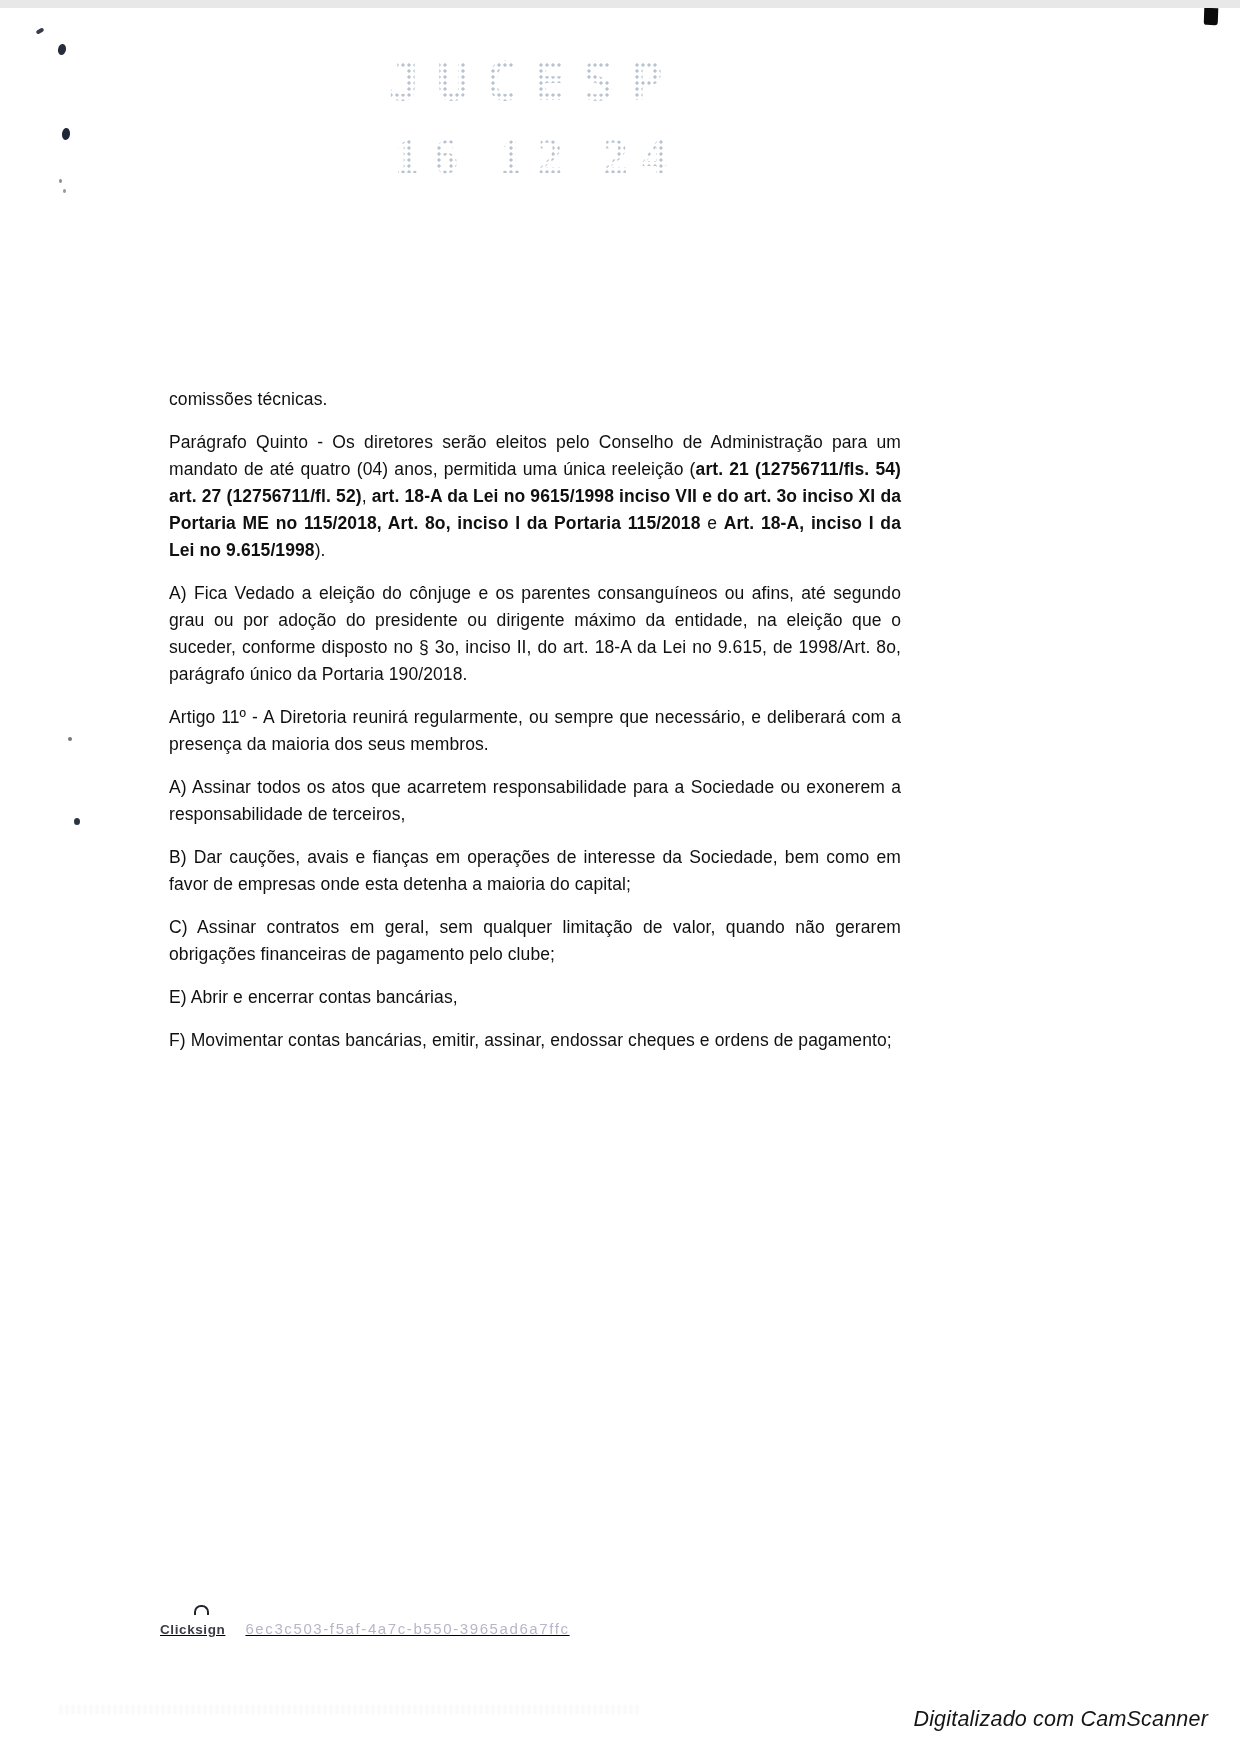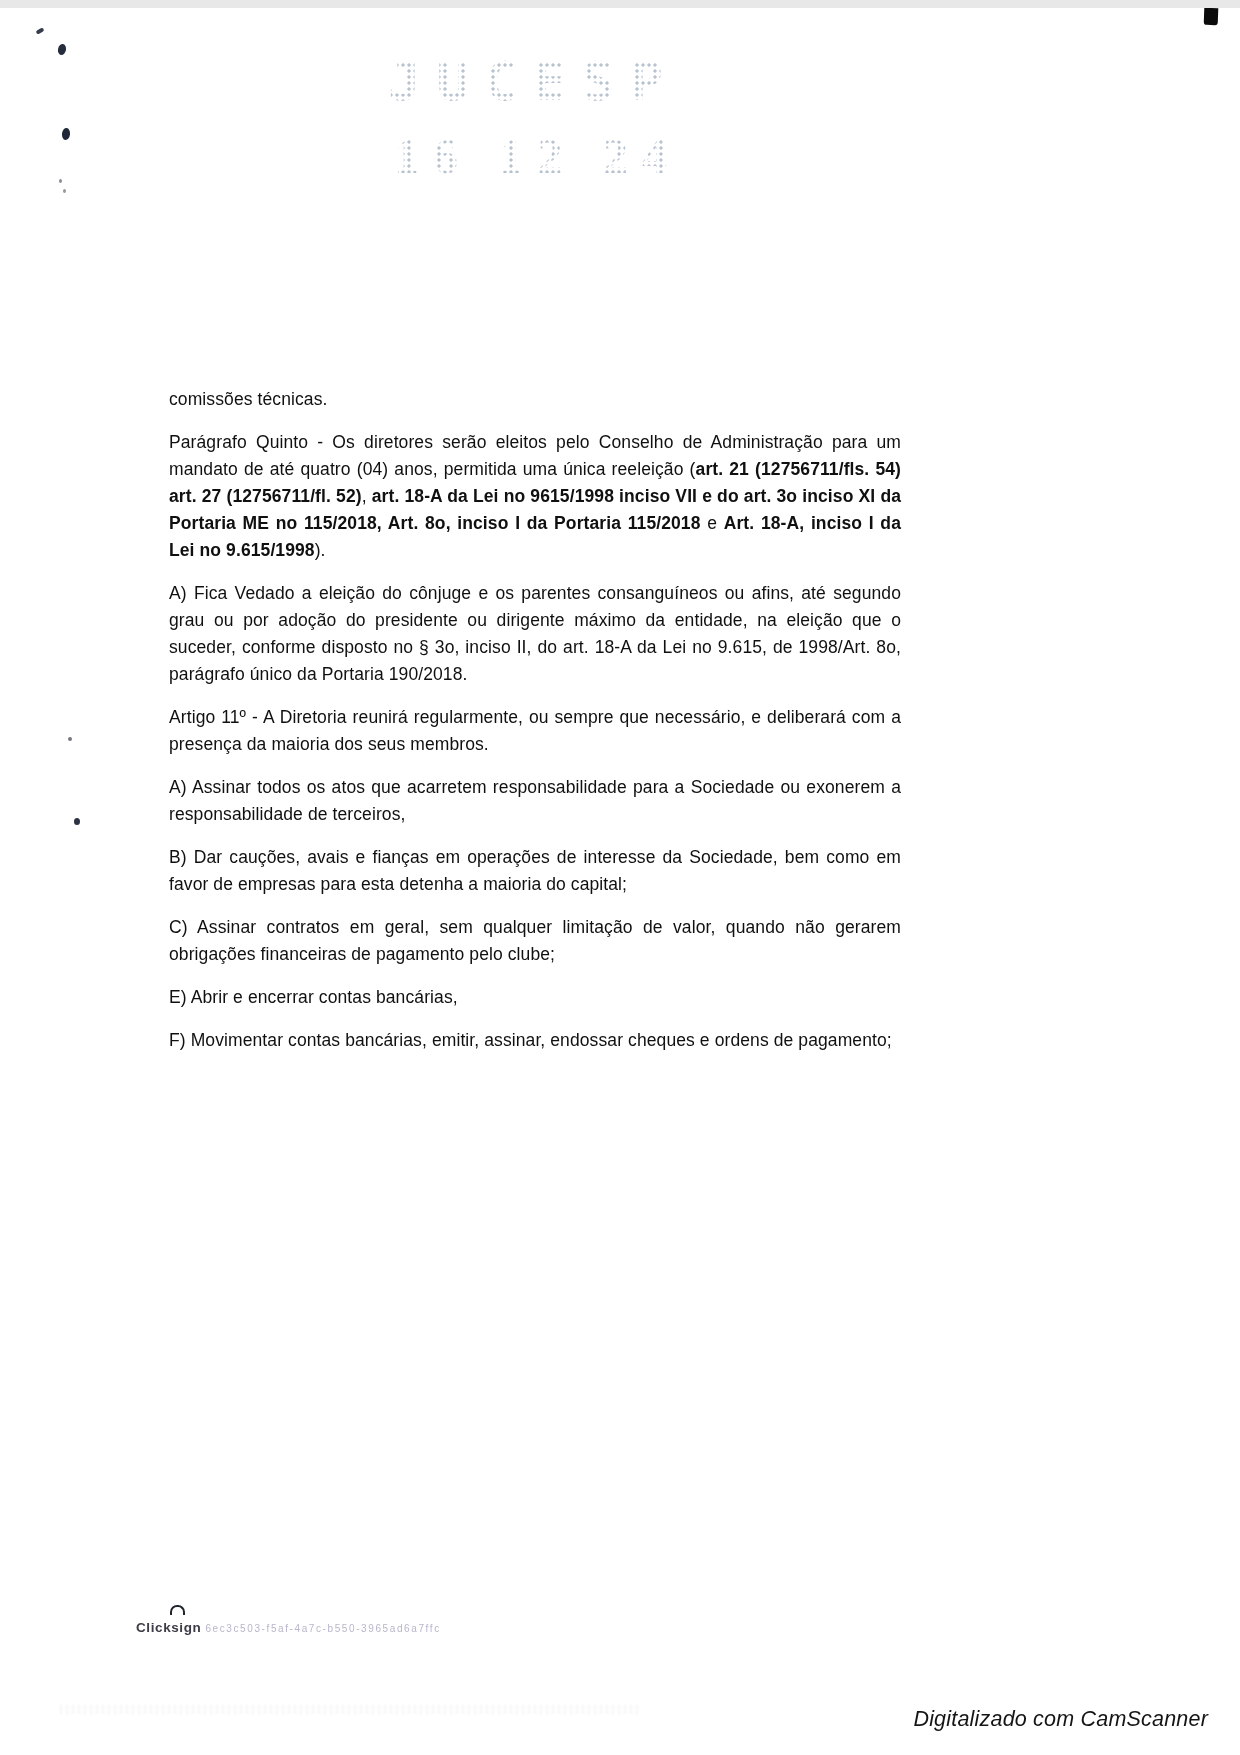--- a/index.html
+++ b/index.html
@@ -47,27 +47,27 @@
   .doc-body{
     position:absolute;left:169px;top:378px;width:732px;
     font-size:17.5px;line-height:27px;color:#101010;
     letter-spacing:.1px;
   }
   .doc-body p{margin:0 0 16px;text-align:justify;}
   .doc-body p.nowrap{white-space:nowrap;text-align:left;}
   .bold{font-weight:bold;}
 
   
-  .clicksign{position:absolute;left:136px;top:1612px;display:flex;align-items:baseline;gap:4px;}
+  .clicksign{position:absolute;left:160px;top:1612px;display:flex;align-items:baseline;gap:20px;text-decoration:underline;}
   .clicksign-arc{
     position:absolute;left:34px;top:-15px;width:11px;height:8px;
     border:2.5px solid #20242c;border-bottom:none;border-radius:7px 7px 0 0;
   }
   .clicksign-brand{font-size:13.5px;color:#3c3c46;letter-spacing:.6px;font-weight:600;filter:blur(.3px);}
-  .clicksign-id{font-size:10px;color:rgba(125,118,158,.55);letter-spacing:1.6px;filter:blur(.4px);text-align:right;}
+  .clicksign-id{font-size:15px;color:rgba(125,118,158,.55);letter-spacing:1.6px;filter:blur(.4px);text-align:right;}
 
   
   .camscanner{
     position:absolute;right:32px;top:1699px;
     font-size:21.5px;color:#151515;letter-spacing:.2px;font-style:italic;
   }
 </style>
 </head>
 <body>
 
@@ -87,21 +87,21 @@
     <div class="line1 dotted">JUCESP</div>
     <div class="line2 dotted">16 12 24</div>
   </div>
 
   <div class="doc-body">
     <p>comissões técnicas.</p>
     <p><span>Parágrafo Quinto - Os diretores serão eleitos pelo Conselho de Administração para um mandato de até quatro (04) anos, permitida uma única reeleição (</span><span class="bold">art. 21 (12756711/fls. 54) art. 27 (12756711/fl. 52)</span><span>, </span><span class="bold">art. 18-A da Lei no 9615/1998 inciso VII e do art. 3o inciso XI da Portaria ME no 115/2018, Art. 8o, inciso I da Portaria 115/2018</span><span> e </span><span class="bold">Art. 18-A, inciso I da Lei no 9.615/1998</span><span>).</span></p>
     <p>A) Fica Vedado a eleição do cônjuge e os parentes consanguíneos ou afins, até segundo grau ou por adoção do presidente ou dirigente máximo da entidade, na eleição que o suceder, conforme disposto no § 3o, inciso II, do art. 18-A da Lei no 9.615, de 1998/Art. 8o, parágrafo único da Portaria 190/2018.</p>
     <p>Artigo 11º - A Diretoria reunirá regularmente, ou sempre que necessário, e deliberará com a presença da maioria dos seus membros.</p>
     <p>A) Assinar todos os atos que acarretem responsabilidade para a Sociedade ou exonerem a responsabilidade de terceiros,</p>
-    <p>B) Dar cauções, avais e fianças em operações de interesse da Sociedade, bem como em favor de empresas para esta detenha a maioria do capital;</p>
+    <p>B) Dar cauções, avais e fianças em operações de interesse da Sociedade, bem como em favor de empresas onde esta detenha a maioria do capital;</p>
     <p>C)  Assinar contratos em geral, sem qualquer limitação de valor, quando não gerarem obrigações financeiras de pagamento pelo clube;</p>
     <p>E)  Abrir e encerrar contas bancárias,</p>
     <p class="nowrap">F) Movimentar contas bancárias, emitir, assinar, endossar cheques e ordens de pagamento;</p>
   </div>
 
   <div class="clicksign">
     <span class="clicksign-arc"></span>
     <span class="clicksign-brand">Clicksign</span>
     <span class="clicksign-id">6ec3c503-f5af-4a7c-b550-3965ad6a7ffc</span>
   </div>

